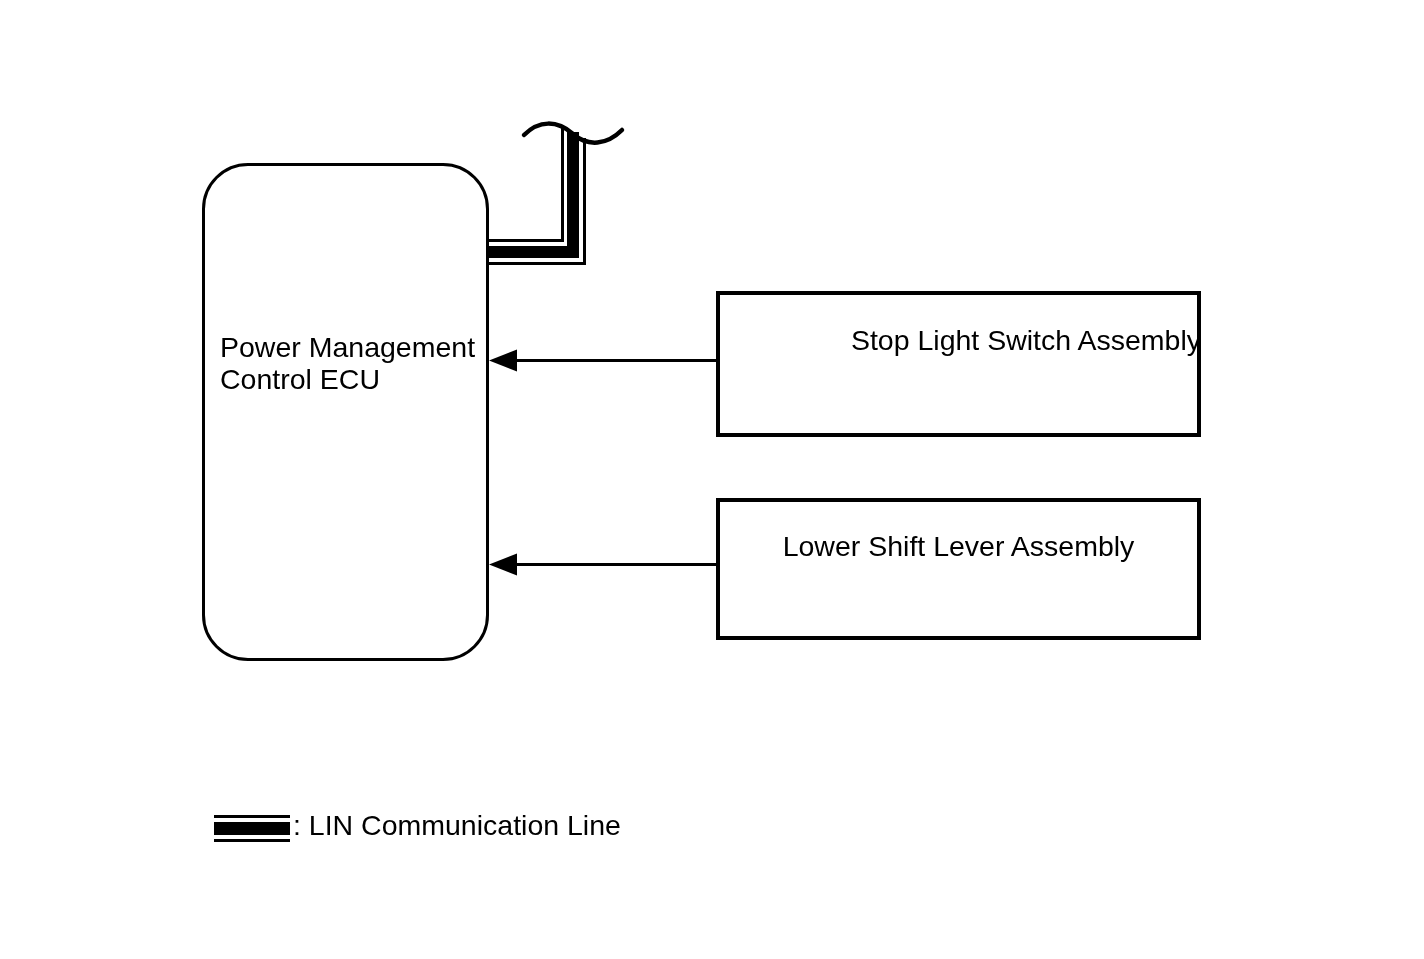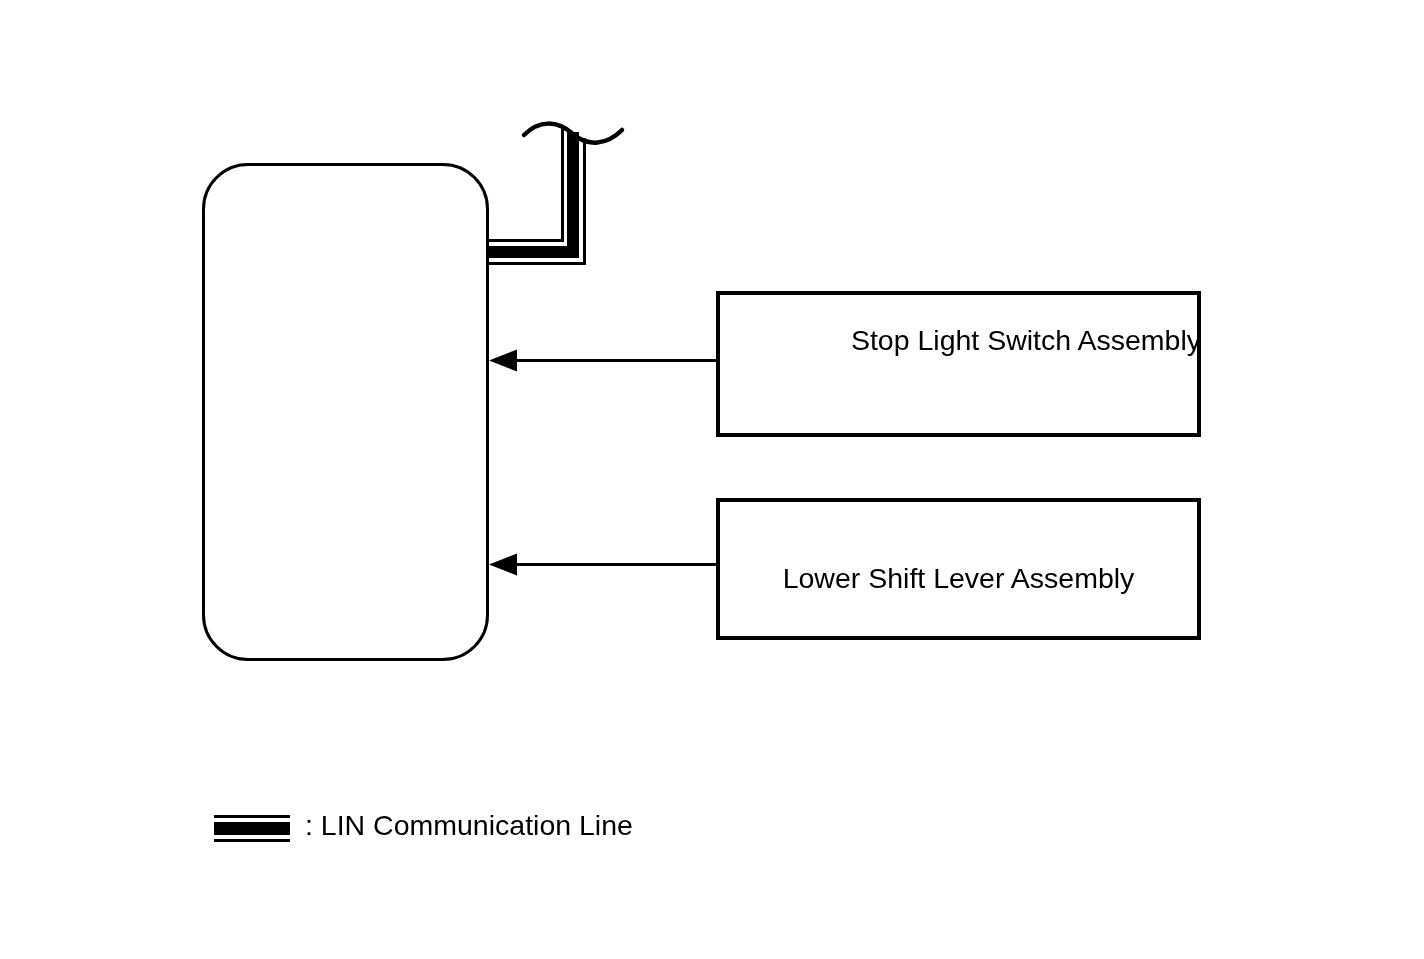--- a/index.html
+++ b/index.html
@@ -102,28 +102,26 @@
     left: 716px;
     top: 324px;
     width: 485px;
     text-align: right;
   }
   .label-box2 {
     left: 716px;
     top: 530px;
     width: 485px;
     text-align: center;
-    margin-top: 32px;
   }
   .label-legend {
     left: 293px;
     top: 809px;
     white-space: nowrap;
     text-align: left;
-    margin-left: 12px;
   }
 </style>
 </head>
 <body>
 
 <div class="stage">
 
   <svg class="connector-layer" viewBox="0 0 1424 959" aria-hidden="true">
 
     <path class="stroke-thin" d="M 489 240 L 562 240 L 562 128"></path>
@@ -142,20 +140,22 @@
       <line class="stroke-thin" x1="214" y1="816" x2="290" y2="816"></line>
       <line class="stroke-legend-thick" x1="214" y1="828" x2="290" y2="828"></line>
       <line class="stroke-thin" x1="214" y1="840" x2="290" y2="840"></line>
     </g>
   </svg>
 
   <div class="node node-ecu"></div>
   <div class="node node-box1"></div>
   <div class="node node-box2"></div>
 
+  <div class="diagram-label label-ecu">Power Management
+Control ECU</div>
 
   <div class="diagram-label label-box1">Stop Light Switch Assembly</div>
 
   <div class="diagram-label label-box2">Lower Shift Lever Assembly</div>
 
   <div class="diagram-label label-legend">: LIN Communication Line</div>
 
 </div>
 
 </body></html>

